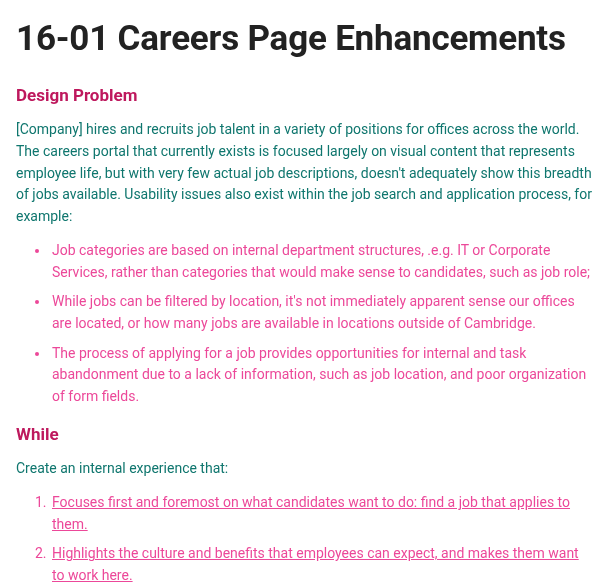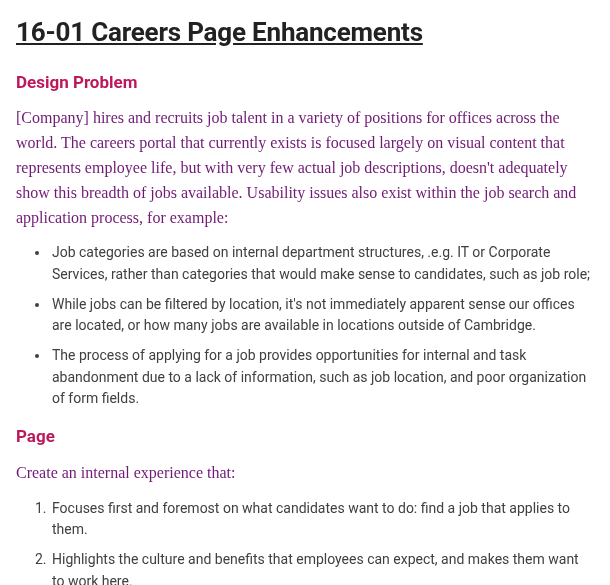--- a/index.html
+++ b/index.html
@@ -5,67 +5,65 @@
     * { box-sizing: border-box; margin: 0; padding: 0; }
     body {
       font-family: -apple-system, BlinkMacSystemFont, "Segoe UI", Roboto, "Helvetica Neue", Arial, sans-serif;
       color: #333;
       background: #fff;
       width: 610px;
       padding: 14px 16px 10px 16px;
       line-height: 1.45;
     }
     h1 {
-      font-size: 26px;
+      font-size: 35px;
       font-weight: 700;
       color: #222;
       margin-bottom: 18px;
       letter-spacing: -0.2px;
-      text-decoration: underline;
     }
     h2 {
       font-size: 17px;
       font-weight: 700;
       color: #be185d;
       margin-top: 14px;
       margin-bottom: 12px;
     }
     p {
-      font-size: 16px;
-      color: #701a75;
+      font-size: 14px;
+      color: #0f766e;
       margin-bottom: 12px;
       line-height: 1.55;
-      font-family: Liberation Serif, serif;
     }
     ul, ol {
       padding-left: 34px;
       margin-bottom: 14px;
     }
     li {
       font-size: 14px;
-      color: #404040;
+      color: #ec4899;
       margin-bottom: 8px;
       line-height: 1.55;
       padding-left: 2px;
     }
     ul li { list-style-type: disc; }
-    ol li { list-style-type: decimal; }
+    ol li { list-style-type: decimal; text-decoration: underline; }
   </style>
 </head>
 <body>
 
 <h1>16-01 Careers Page Enhancements</h1>
 
 <h2>Design Problem</h2>
 <p>[Company] hires and recruits job talent in a variety of positions for offices across the world. The careers portal that currently exists is focused largely on visual content that represents employee life, but with very few actual job descriptions, doesn't adequately show this breadth of jobs available. Usability issues also exist within the job search and application process, for example:</p>
 <ul>
   <li>Job categories are based on internal department structures, .e.g. IT or Corporate Services, rather than categories that would make sense to candidates, such as job role;</li>
   <li>While jobs can be filtered by location, it's not immediately apparent sense our offices are located, or how many jobs are available in locations outside of Cambridge.</li>
   <li>The process of applying for a job provides opportunities for internal and task abandonment due to a lack of information, such as job location, and poor organization of form fields.</li>
 </ul>
 
-<h2>Page</h2>
+<h2>While</h2>
 <p>Create an internal experience that:</p>
 <ol>
   <li>Focuses first and foremost on what candidates want to do: find a job that applies to them.</li>
   <li>Highlights the culture and benefits that employees can expect, and makes them want to work here.</li>
 
 </ol>
 
 </body></html>

